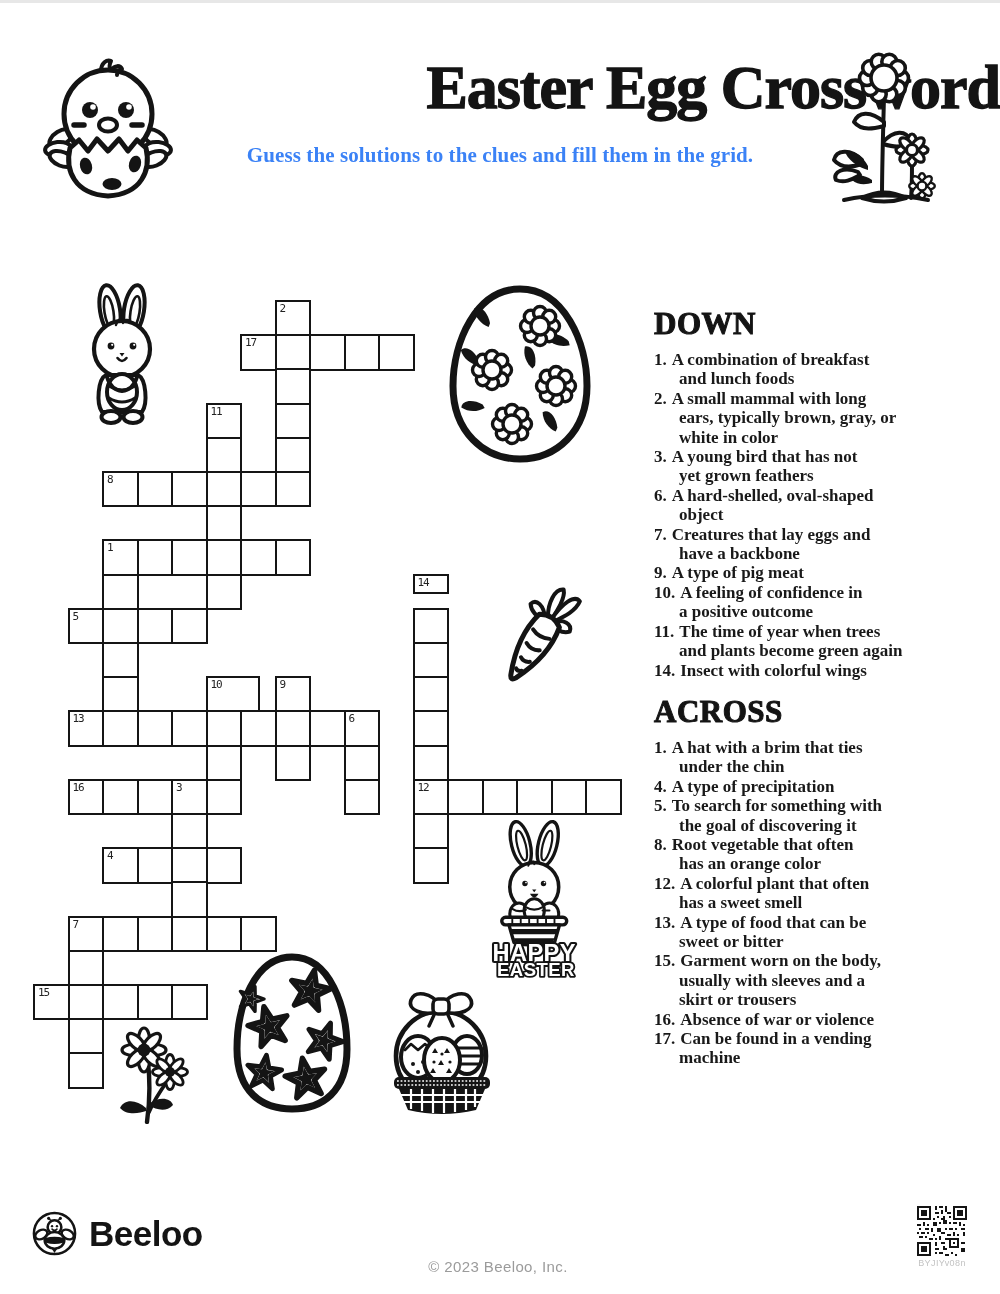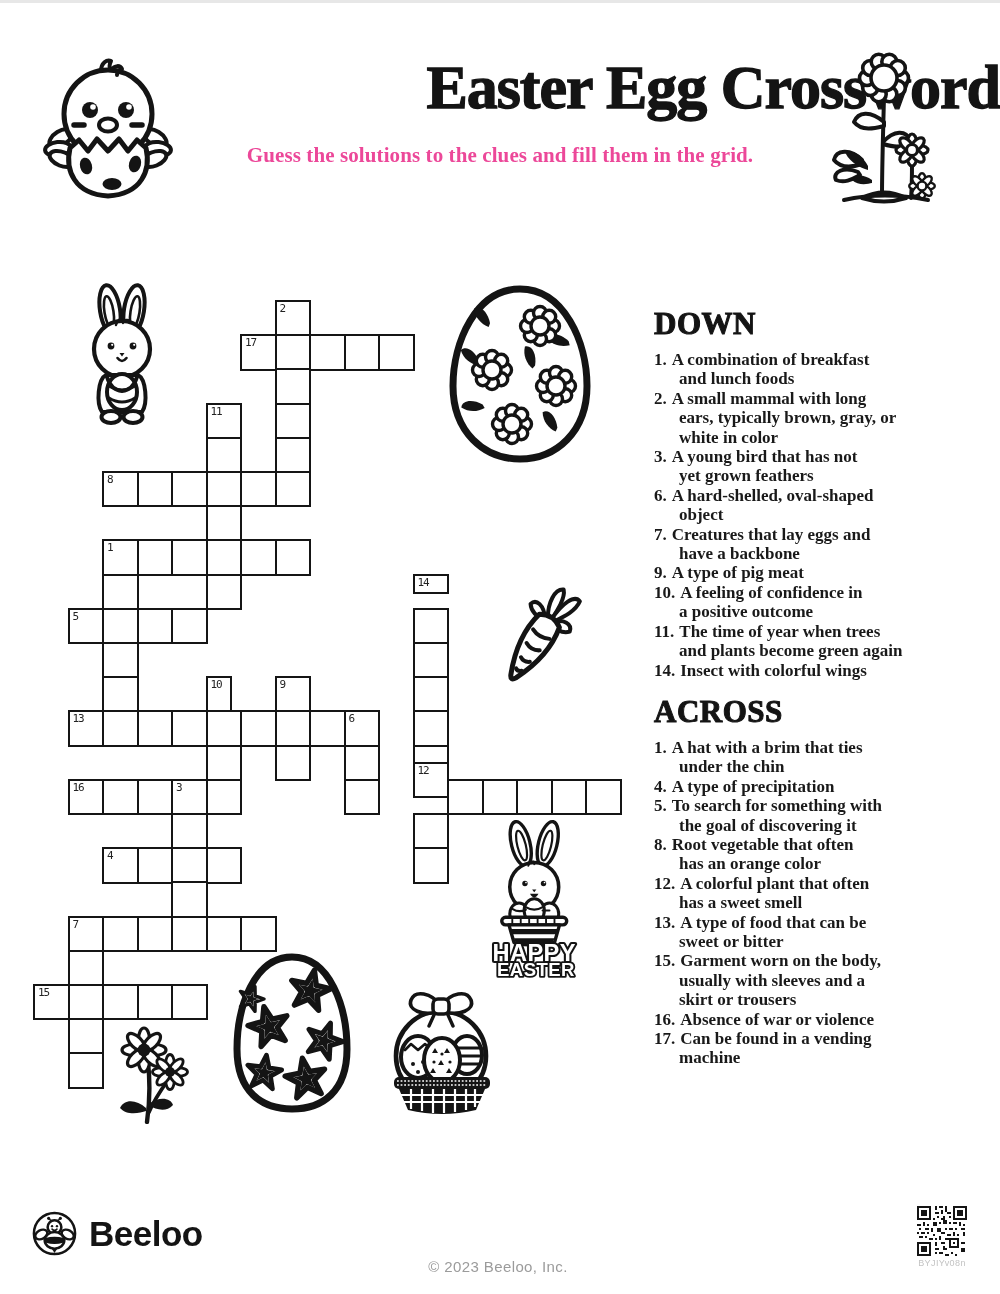--- a/index.html
+++ b/index.html
@@ -14,21 +14,21 @@
   .header{position:absolute;left:0;top:0;width:1000px;height:230px;}
   .chick{position:absolute;left:38px;top:52px;}
   .bouquet{position:absolute;left:820px;top:48px;}
   .title{
     position:absolute;left:0;top:52px;width:1000px;text-align:right;
     font-size:62px;font-weight:900;letter-spacing:-1px;color:#141414;
     -webkit-text-stroke:1.3px #141414;
   }
   .subtitle{
     position:absolute;left:0;top:143px;width:1000px;text-align:center;
-    font-size:21px;font-weight:700;color:#ec4899;letter-spacing:0.1px;
+    font-size:21px;font-weight:700;color:#3b82f6;letter-spacing:0.1px;
   }
 
   
   .grid{position:absolute;}
   .cell{
     position:absolute;background:#fff;border:2.2px solid #151515;box-sizing:border-box;
   }
   .cnum{
     position:absolute;top:1px;left:3px;
     font-family:"DejaVu Sans Mono",monospace;font-size:11px;line-height:1.1;color:#222;
@@ -195,21 +195,21 @@
     <div class="cell" style="left: 34.5px; top: 307.8px; width: 36.7px; height: 36.4px;">
       <span class="cnum">5</span>
     </div>
     <div class="cell" style="left: 69px; top: 307.8px; width: 36.7px; height: 36.4px;"></div>
     <div class="cell" style="left: 103.5px; top: 307.8px; width: 36.7px; height: 36.4px;"></div>
     <div class="cell" style="left: 138px; top: 307.8px; width: 36.7px; height: 36.4px;"></div>
     <div class="cell" style="left: 379.5px; top: 307.8px; width: 36.7px; height: 36.4px;"></div>
     <div class="cell" style="left: 69px; top: 342px; width: 36.7px; height: 36.4px;"></div>
     <div class="cell" style="left: 379.5px; top: 342px; width: 36.7px; height: 36.4px;"></div>
     <div class="cell" style="left: 69px; top: 376.2px; width: 36.7px; height: 36.4px;"></div>
-    <div class="cell" style="left: 172.5px; top: 376.2px; width: 26px; height: 36.4px;">
+    <div class="cell" style="left: 172.5px; top: 376.2px; width: 54px; height: 36.4px;">
       <span class="cnum">10</span>
     </div>
     <div class="cell" style="left: 241.5px; top: 376.2px; width: 36.7px; height: 36.4px;">
       <span class="cnum">9</span>
     </div>
     <div class="cell" style="left: 379.5px; top: 376.2px; width: 36.7px; height: 36.4px;"></div>
     <div class="cell" style="left: 34.5px; top: 410.4px; width: 36.7px; height: 36.4px;">
       <span class="cnum">13</span>
     </div>
     <div class="cell" style="left: 69px; top: 410.4px; width: 36.7px; height: 36.4px;"></div>
@@ -230,21 +230,21 @@
     <div class="cell" style="left: 34.5px; top: 478.8px; width: 36.7px; height: 36.4px;">
       <span class="cnum">16</span>
     </div>
     <div class="cell" style="left: 69px; top: 478.8px; width: 36.7px; height: 36.4px;"></div>
     <div class="cell" style="left: 103.5px; top: 478.8px; width: 36.7px; height: 36.4px;"></div>
     <div class="cell" style="left: 138px; top: 478.8px; width: 36.7px; height: 36.4px;">
       <span class="cnum">3</span>
     </div>
     <div class="cell" style="left: 172.5px; top: 478.8px; width: 36.7px; height: 36.4px;"></div>
     <div class="cell" style="left: 310.5px; top: 478.8px; width: 36.7px; height: 36.4px;"></div>
-    <div class="cell" style="left: 379.5px; top: 462px; width: 36.7px; height: 36.4px;">
+    <div class="cell" style="left: 379.5px; top: 479px; width: 36.7px; height: 36.4px;">
       <span class="cnum">12</span>
     </div>
     <div class="cell" style="left: 414px; top: 478.8px; width: 36.7px; height: 36.4px;"></div>
     <div class="cell" style="left: 448.5px; top: 478.8px; width: 36.7px; height: 36.4px;"></div>
     <div class="cell" style="left: 483px; top: 478.8px; width: 36.7px; height: 36.4px;"></div>
     <div class="cell" style="left: 517.5px; top: 478.8px; width: 36.7px; height: 36.4px;"></div>
     <div class="cell" style="left: 552px; top: 478.8px; width: 36.7px; height: 36.4px;"></div>
     <div class="cell" style="left: 138px; top: 513px; width: 36.7px; height: 36.4px;"></div>
     <div class="cell" style="left: 379.5px; top: 513px; width: 36.7px; height: 36.4px;"></div>
     <div class="cell" style="left: 69px; top: 547.2px; width: 36.7px; height: 36.4px;">

